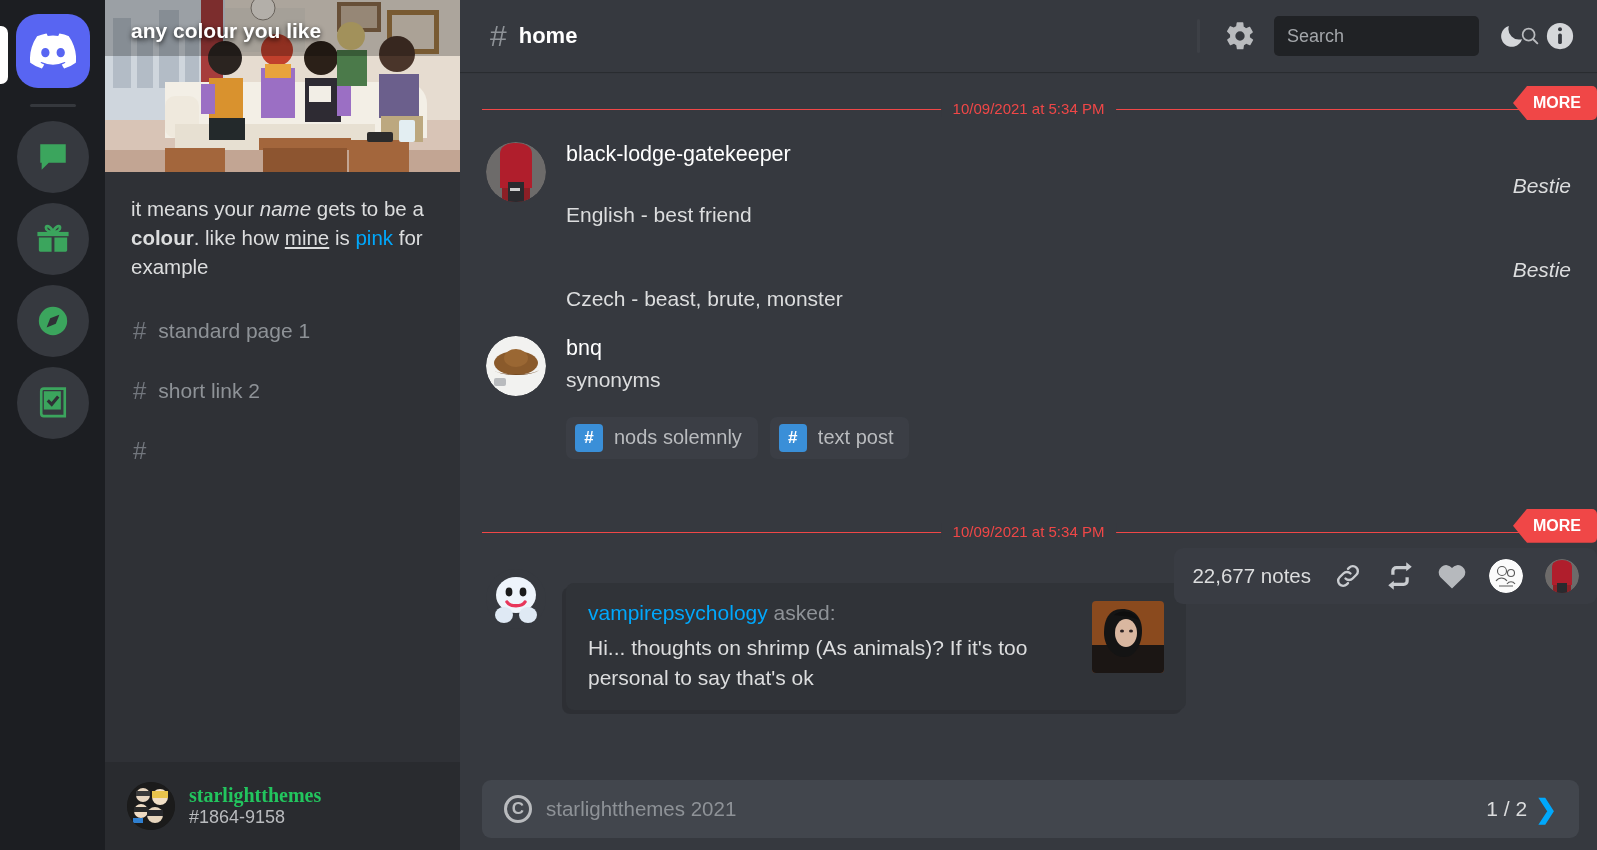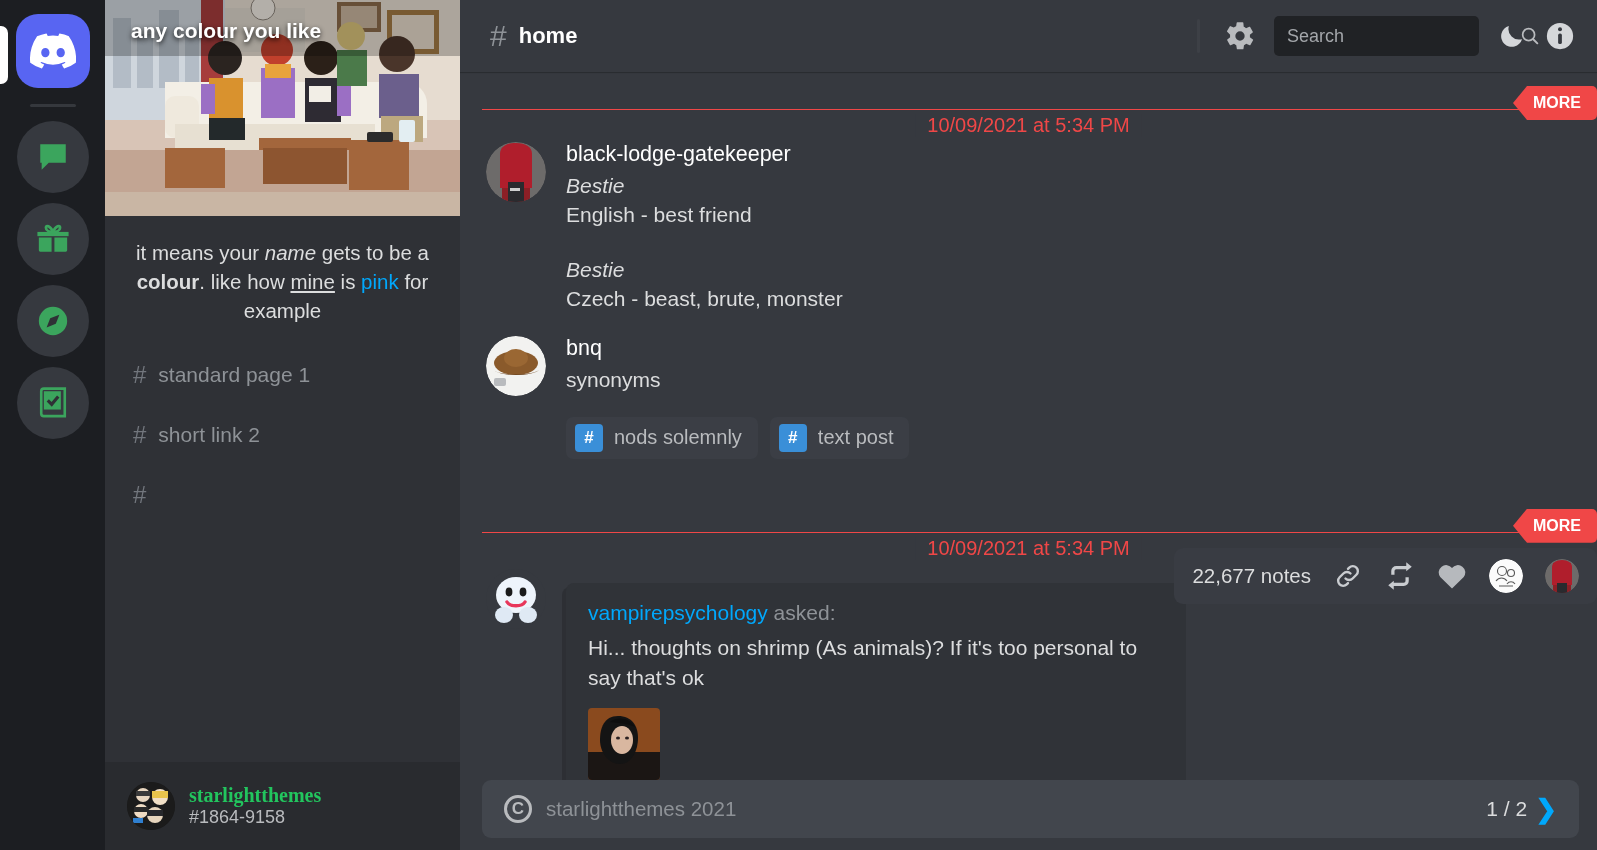--- a/index.html
+++ b/index.html
@@ -32,30 +32,30 @@
     display: flex; align-items: center; justify-content: center;
     margin-bottom: 10px; flex: none;
   }
 
   
   .sidebar {
     width: 355px; height: 850px; background: #2f3136;
     display: flex; flex-direction: column; flex: none; position: relative;
   }
   .banner {
-    width: 355px; height: 216px; flex: none; position: relative; overflow: hidden;
+    width: 355px; height: 172px; flex: none; position: relative; overflow: hidden;
     background: #c9b6a4;
   }
   .banner-title {
     position: absolute; left: 26px; top: 19px; z-index: 4;
     color: #ffffff; font-size: 21px; font-weight: bold;
     text-shadow: 0 2px 5px rgba(0,0,0,.85);
   }
   .blog-desc {
-    padding: 22px 26px 0; text-align: center;
+    padding: 22px 26px 0; text-align: left;
     color: #dcddde; font-size: 20.5px; line-height: 1.42;
   }
   .blog-desc i { font-style: italic; }
   .blog-desc b { font-weight: bold; }
   .blog-desc u { text-decoration: underline; }
   .blog-desc .lnk { color: #00a8fc; }
   .chan-list { padding: 28px 0 0 0; }
   .chan {
     display: flex; align-items: center; gap: 12px;
     padding: 8px 22px 8px 28px; margin-bottom: 16px;
@@ -94,37 +94,37 @@
     flex: 1; background: transparent; border: none; outline: none;
     color: #dcddde; font-size: 18px; font-family: "Liberation Sans", sans-serif;
   }
   .search-box input::placeholder { color: #a3a6aa; }
 
   .scroll { flex: 1; position: relative; overflow: hidden; padding: 0 0 0 0; }
 
   .divider { position: relative; height: 22px; margin: 26px 22px 0 22px; }
   .divider .line { position: absolute; left: 0; right: 0; top: 11px; height: 1px; background: #f04747; }
   .divider .lbl {
-    position: absolute; left: 50%; transform: translateX(-50%); top: 16px;
-    background: #36393f; padding: 0 12px; color: #f04747; font-size: 20px;
+    position: absolute; left: 50%; transform: translateX(-50%); top: 2px;
+    background: #36393f; padding: 0 12px; color: #f04747; font-size: 15px;
   }
   .more-tag {
     position: absolute; right: -22px; top: -12px; height: 34px;
     background: #f04747; color: #fff; font-size: 16px; font-weight: bold;
     display: flex; align-items: center; padding: 0 16px 0 20px;
     border-radius: 0 5px 5px 0;
     clip-path: polygon(14px 0, 100% 0, 100% 100%, 14px 100%, 0 50%);
   }
 
   .post { display: flex; padding: 22px 26px 0 26px; }
   .post-avatar { width: 60px; height: 60px; border-radius: 50%; flex: none; margin-right: 20px; overflow: hidden; position: relative; }
   .post-body { flex: 1; min-width: 0; }
   .post-author { color: #ffffff; font-size: 21.5px; margin-bottom: 5px; }
   .post-line { color: #dcddde; font-size: 21px; line-height: 1.38; }
-  .post-line.it { font-style: italic; }
+  .post-line.it { font-style: italic; text-align: right; }
   .post-gap { height: 26px; }
 
   .tags { display: flex; gap: 12px; margin-top: 22px; }
   .tag {
     display: flex; align-items: center; gap: 11px;
     background: #3b3e45; border-radius: 7px; padding: 7px 16px 7px 9px;
   }
   .tag .thash {
     width: 28px; height: 28px; border-radius: 4px; background: #3a8fd8;
     color: #fff; font-size: 17px; font-weight: bold;
@@ -137,21 +137,20 @@
     background: #393c43; border-radius: 9px;
     display: flex; align-items: center; gap: 22px; padding: 11px 18px; justify-content: center;
   }
   .notes-count { color: #dcddde; font-size: 20.5px; }
   .notes-av { width: 34px; height: 34px; border-radius: 50%; overflow: hidden; position: relative; }
 
   .ask-block {
     margin-top: 14px; background: #303338; border-radius: 8px;
     padding: 18px 22px; display: flex; gap: 16px; max-width: 620px;
     box-shadow: -4px 4px 0 rgba(0,0,0,.16);
-    flex-direction: column;
   }
   .ask-text { flex: 1; min-width: 0; }
   .ask-who { color: #00a8fc; font-size: 21px; }
   .ask-who-suffix { color: #8e9297; font-size: 21px; }
   .ask-q { color: #dcddde; font-size: 21px; line-height: 1.42; margin-top: 8px; }
   .ask-img { width: 72px; height: 72px; flex: none; border-radius: 4px; overflow: hidden; position: relative; }
 
   .footer-bar {
     position: absolute; left: 22px; right: 18px; bottom: 12px; height: 58px;
     background: #42464d; border-radius: 9px;

